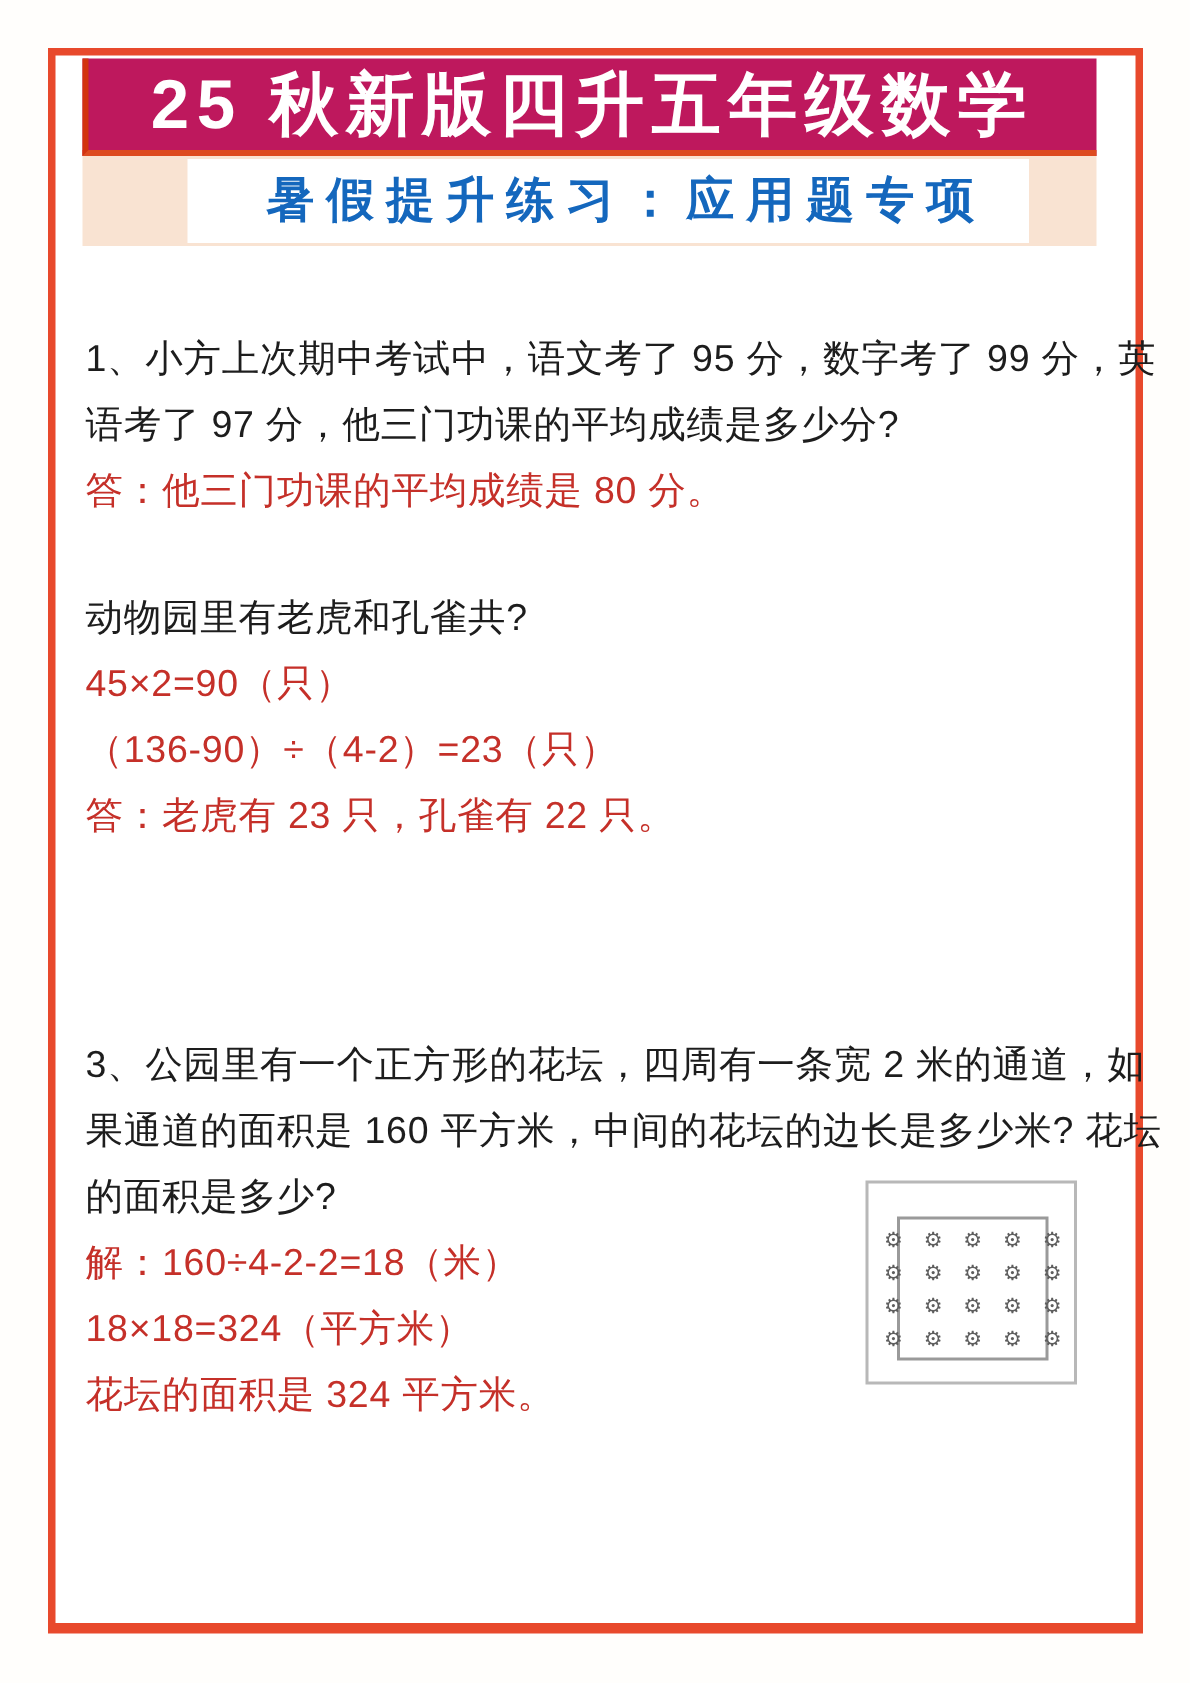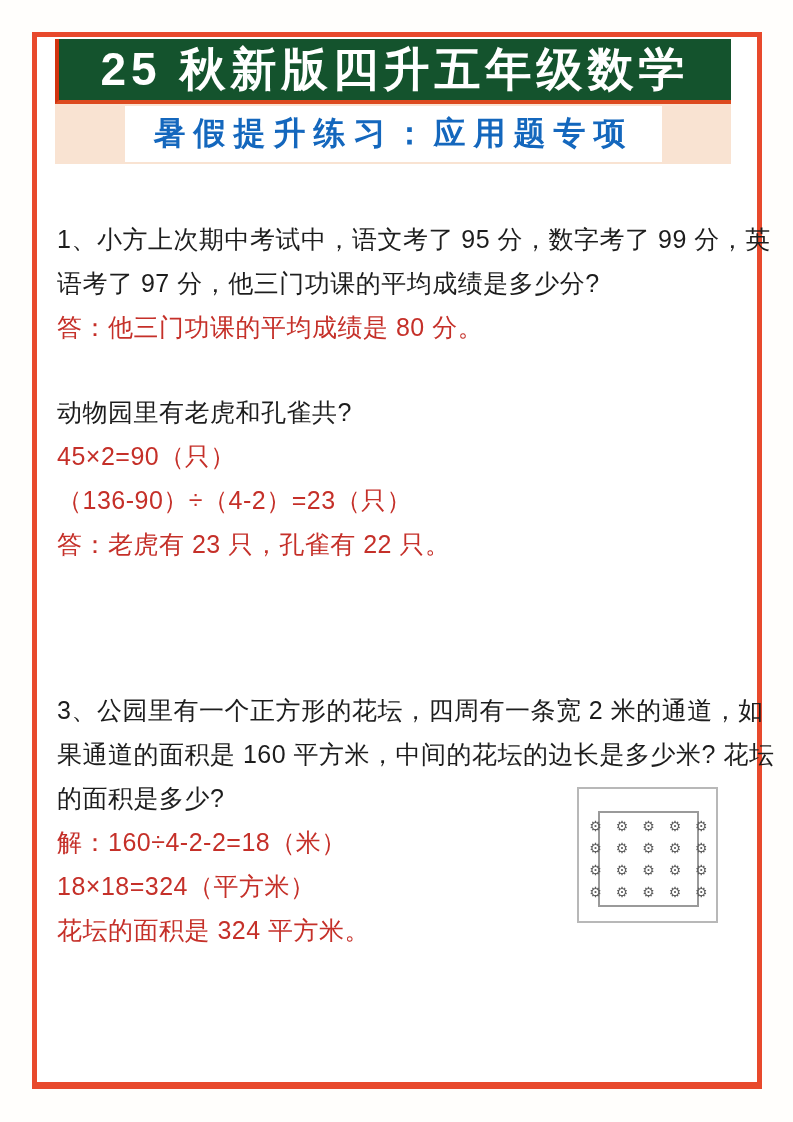--- a/index.html
+++ b/index.html
@@ -21,21 +21,21 @@
     box-sizing: border-box;
     border: 5px solid #e8492c;
     border-bottom-width: 7px;
     background: #ffffff;
   }
   .banner {
     position: absolute;
     left: 55px; top: 39px;
     width: 676px; height: 65px;
     box-sizing: border-box;
-    background: #14532d;
+    background: #be185d;
     border-left: 4px solid #d2330f;
     border-bottom: 4px solid #dd4a1f;
     display: flex; align-items: center; justify-content: center;
     color: #ffffff;
     font-size: 46px;
     font-weight: bold;
     letter-spacing: 5px;
     white-space: nowrap;
   }
   .strip {
@@ -48,20 +48,21 @@
     position: absolute;
     left: 125px; top: 106px;
     width: 537px; height: 56px;
     background: #ffffff;
     display: flex; align-items: center; justify-content: center;
     color: #1467bd;
     font-size: 32px;
     font-weight: bold;
     letter-spacing: 8px;
     white-space: nowrap;
+    padding-left: 24px;
   }
   .problem {
     position: absolute;
     left: 57px;
     width: 700px;
     font-size: 25px;
     line-height: 44px;
     letter-spacing: 0.5px;
     font-weight: 500;
   }

